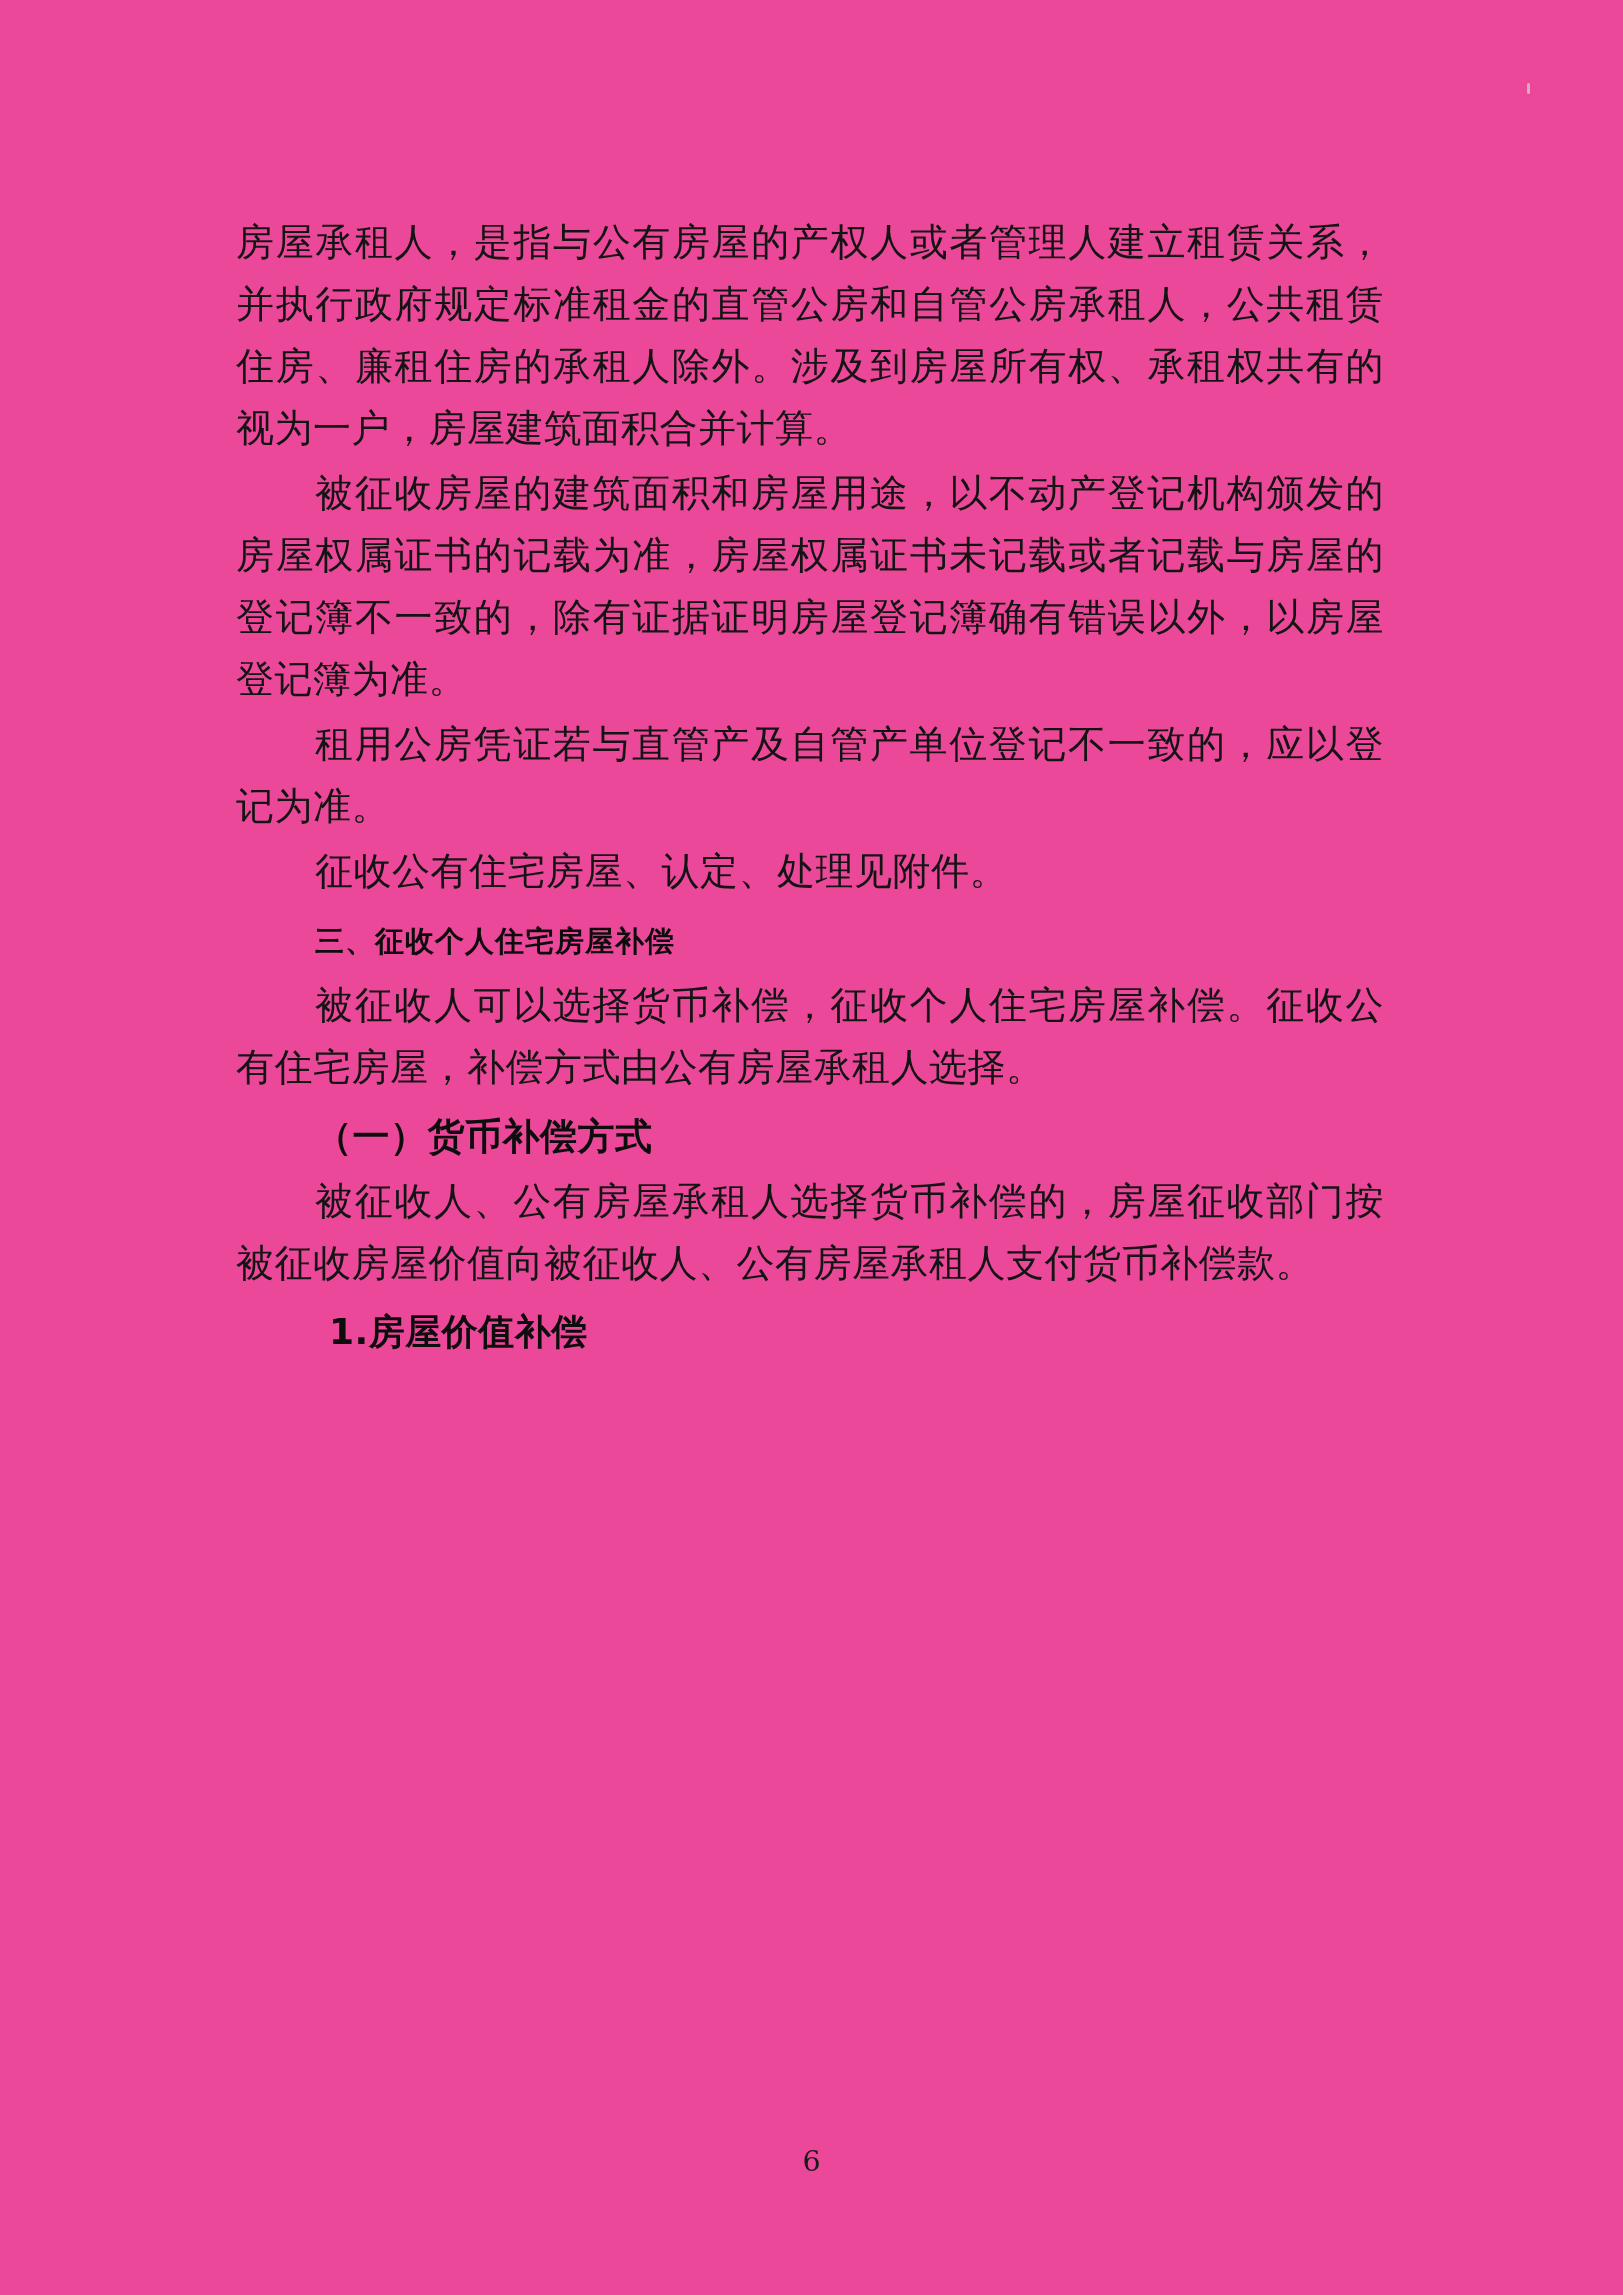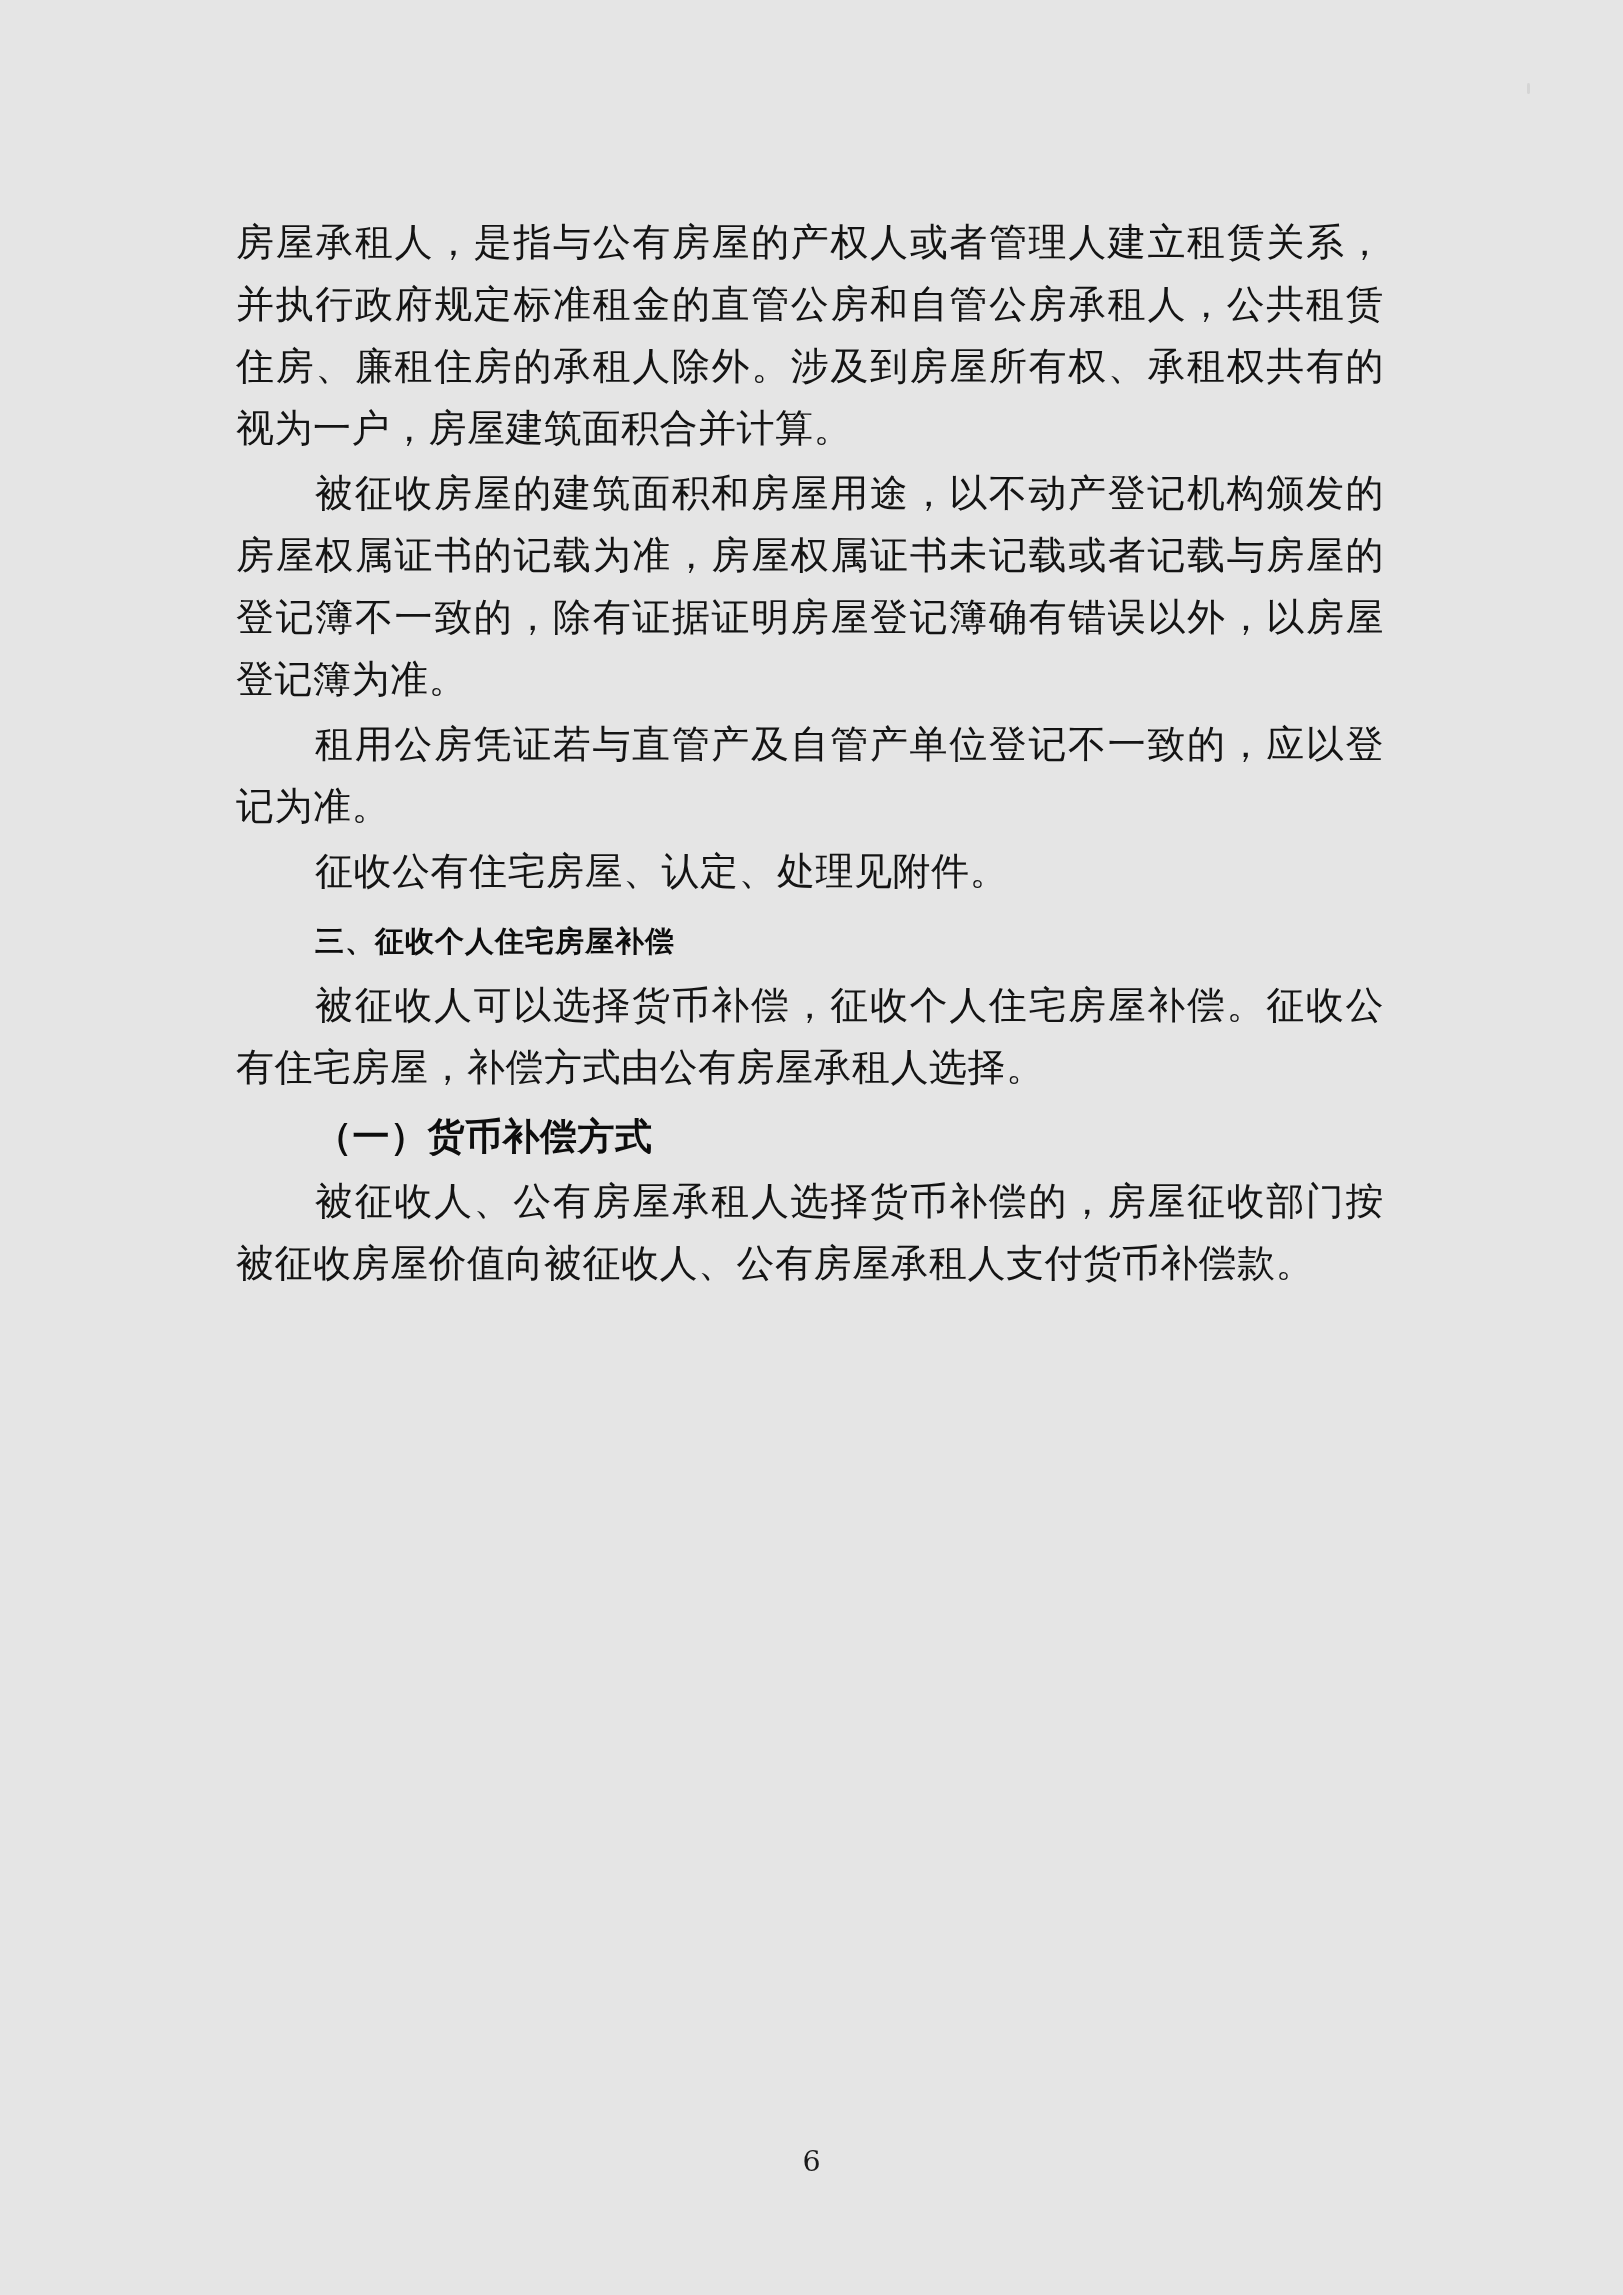--- a/index.html
+++ b/index.html
@@ -8,21 +8,21 @@
     background: #ffffff;
   }
   body {
     font-family: "DejaVu Serif", "Liberation Serif", serif;
     color: #1a1a1a;
   }
   .page {
     position: relative;
     width: 1623px;
     height: 2295px;
-    background: #e5e5e5;
+    background: #ec4899;
     box-sizing: border-box;
     overflow: hidden;
   }
   
   .speck {
     position: absolute;
     top: 83px;
     right: 93px;
     width: 3.4px;
     height: 10.8px;
@@ -108,20 +108,21 @@
     <p class="body-text indent">征收公有住宅房屋、认定、处理见附件。</p>
 
     <h2 class="heading-1">三、征收个人住宅房屋补偿</h2>
 
     <p class="body-text indent">被征收人可以选择货币补偿，征收个人住宅房屋补偿。征收公有住宅房屋，补偿方式由公有房屋承租人选择。</p>
 
     <h3 class="heading-2">（一）货币补偿方式</h3>
 
     <p class="body-text indent">被征收人、公有房屋承租人选择货币补偿的，房屋征收部门按被征收房屋价值向被征收人、公有房屋承租人支付货币补偿款。</p>
 
+    <h4 class="heading-3">1.房屋价值补偿</h4>
 
 
 
   </div>
 
   <div class="page-number">6</div>
 
 </div>
 
 

